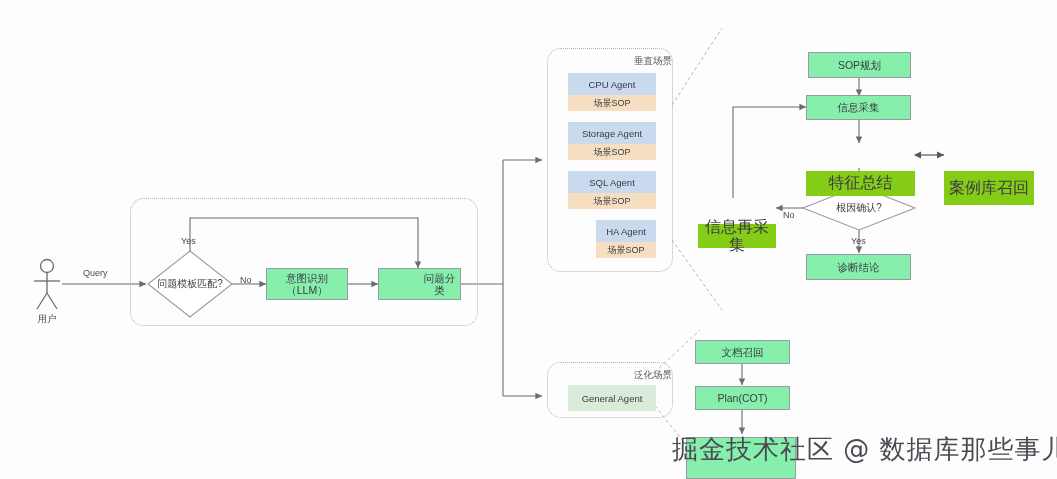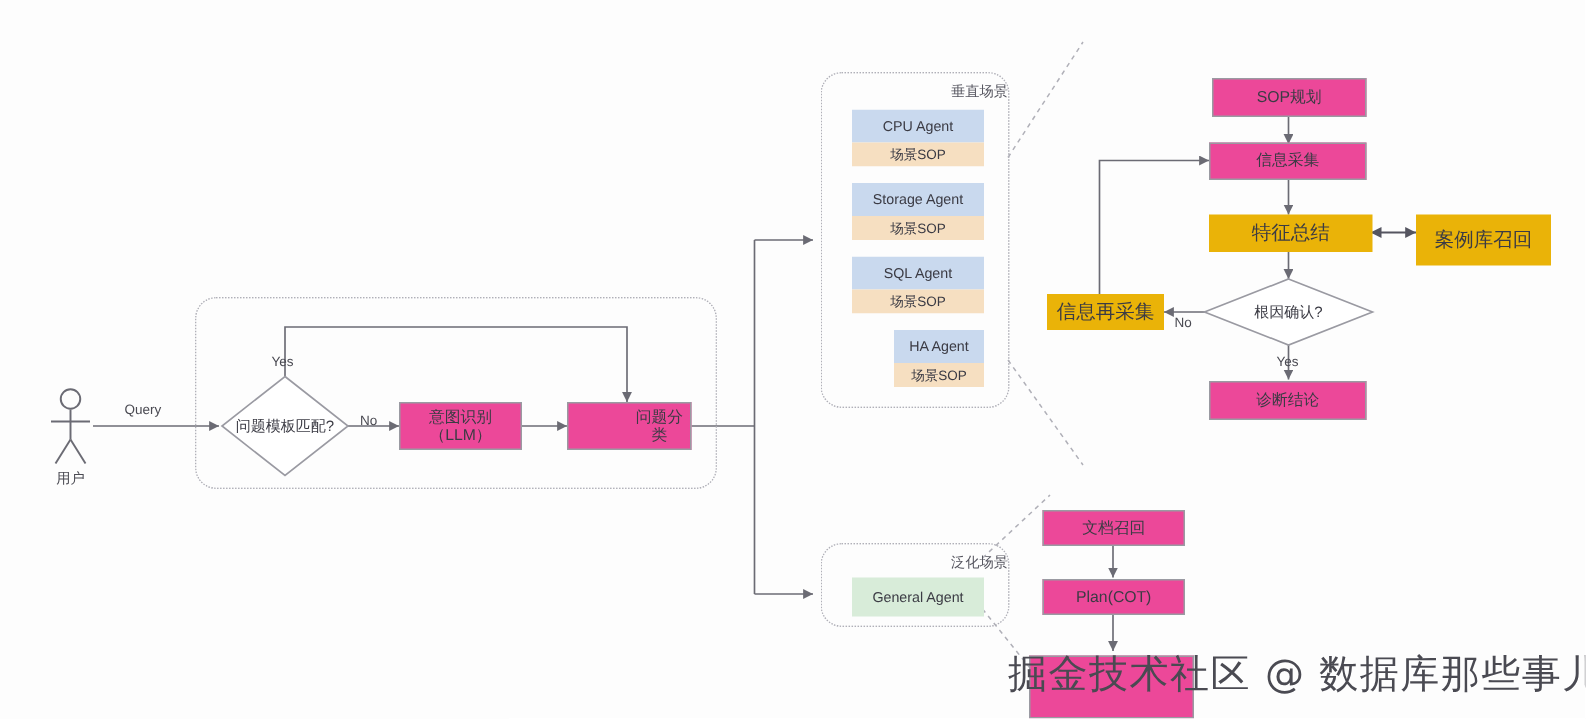--- a/index.html
+++ b/index.html
@@ -27,28 +27,29 @@
     position: absolute;
     box-sizing: border-box;
     display: flex;
     align-items: center;
     justify-content: center;
     text-align: center;
     color: #3b3b44;
     line-height: 1.15;
   }
   .proc {
-    background: #ec4899;
+    background: #86efac;
     border: 1px solid #9a9aa2;
     font-size: 10.5px;
   }
   .purple {
-    background: #eab308;
+    background: #84cc16;
     border: none;
-    font-size: 13px;
+    font-size: 16px;
+    margin-top: 28px;
   }
   .diamond-label {
     position: absolute;
     inset: 0;
     display: flex;
     align-items: center;
     justify-content: center;
     font-size: 10px;
     color: #3b3b44;
     pointer-events: none;

